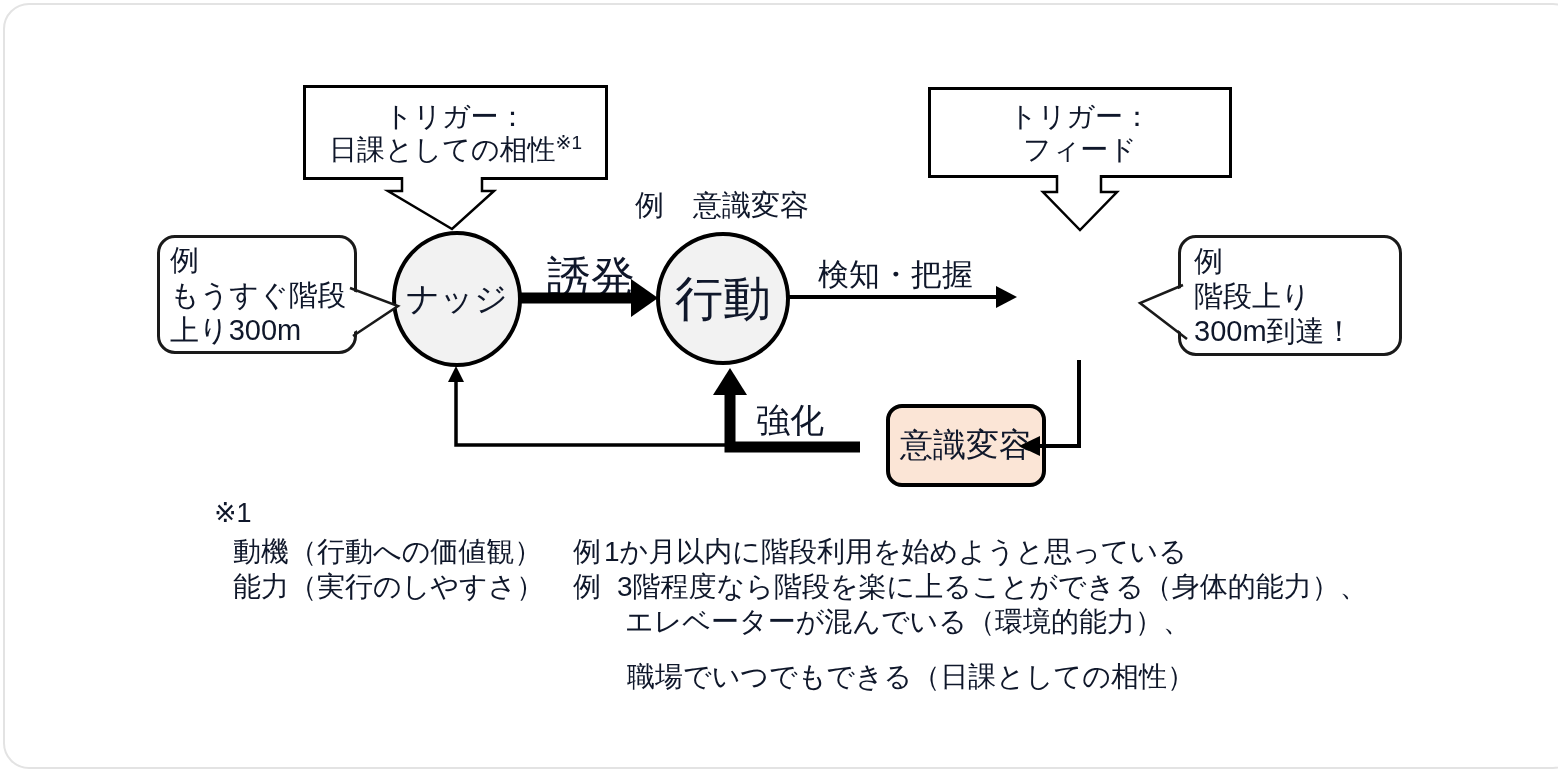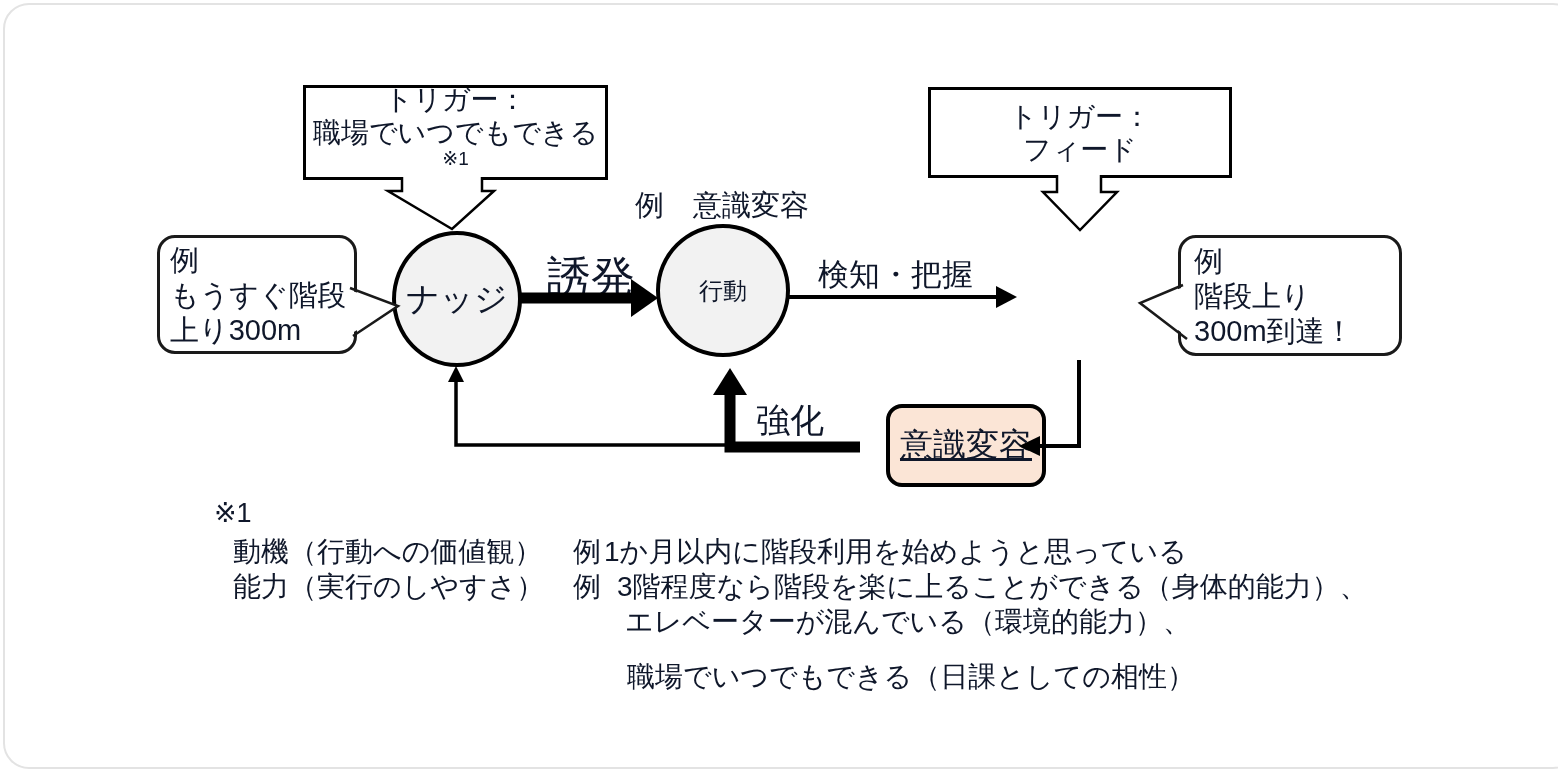--- a/index.html
+++ b/index.html
@@ -51,46 +51,46 @@
   .fnote{position:absolute;font-size:28px;white-space:nowrap;}
 </style>
 </head>
 <body>
 
 <div class="canvas">
   <div class="frame"></div>
 
   <div class="tbox" style="left:303px;top:85px;width:299px;height:89px;">
     <div>トリガー：</div>
-    <div><span>職場でいつでもできる</span><span class="fn-sup">※1</span></div>
+    <div><span>日課としての相性</span><span class="fn-sup">※1</span></div>
   </div>
 
   <div class="tbox" style="left:928px;top:87px;width:298px;height:85px;">
     <div>トリガー：</div>
     <div>フィード</div>
   </div>
 
   <div class="circle" style="left:392px;top:231px;width:122px;height:128px;font-size:33px;">
     <span>ナッジ</span>
   </div>
 
-  <div class="circle" style="left:656px;top:224px;width:126px;height:125px;font-size:24px;">
+  <div class="circle" style="left:656px;top:232px;width:126px;height:125px;font-size:48px;">
     <span>行動</span>
   </div>
 
 
   <div class="bubble" style="left:157px;top:235px;width:184px;height:108px;padding:5px 0 0 10px;">例
 もうすぐ階段
 上り300m</div>
 
   <div class="bubble" style="left:1178px;top:235px;width:205px;height:109px;padding:6px 0 0 13px;">例
 階段上り
 300m到達！</div>
 
-  <div class="mindset" style="left:886px;top:404px;width:152px;height:75px;text-decoration:underline;">
+  <div class="mindset" style="left:886px;top:404px;width:152px;height:75px;">
     <span>意識変容</span>
   </div>
 
   <span class="lbl" style="left:635px;top:186px;font-size:29px;">例　意識変容</span>
   <span class="lbl" style="left:547px;top:248px;font-size:44px;">誘発</span>
   <span class="lbl" style="left:818px;top:254px;font-size:31px;">検知・把握</span>
   <span class="lbl" style="left:756px;top:398px;font-size:34px;">強化</span>
 
   <span class="fnote" style="left:214px;top:497px;font-size:27px;">※1</span>
   <span class="fnote" style="left:233px;top:533px;">動機（行動への価値観）</span>

